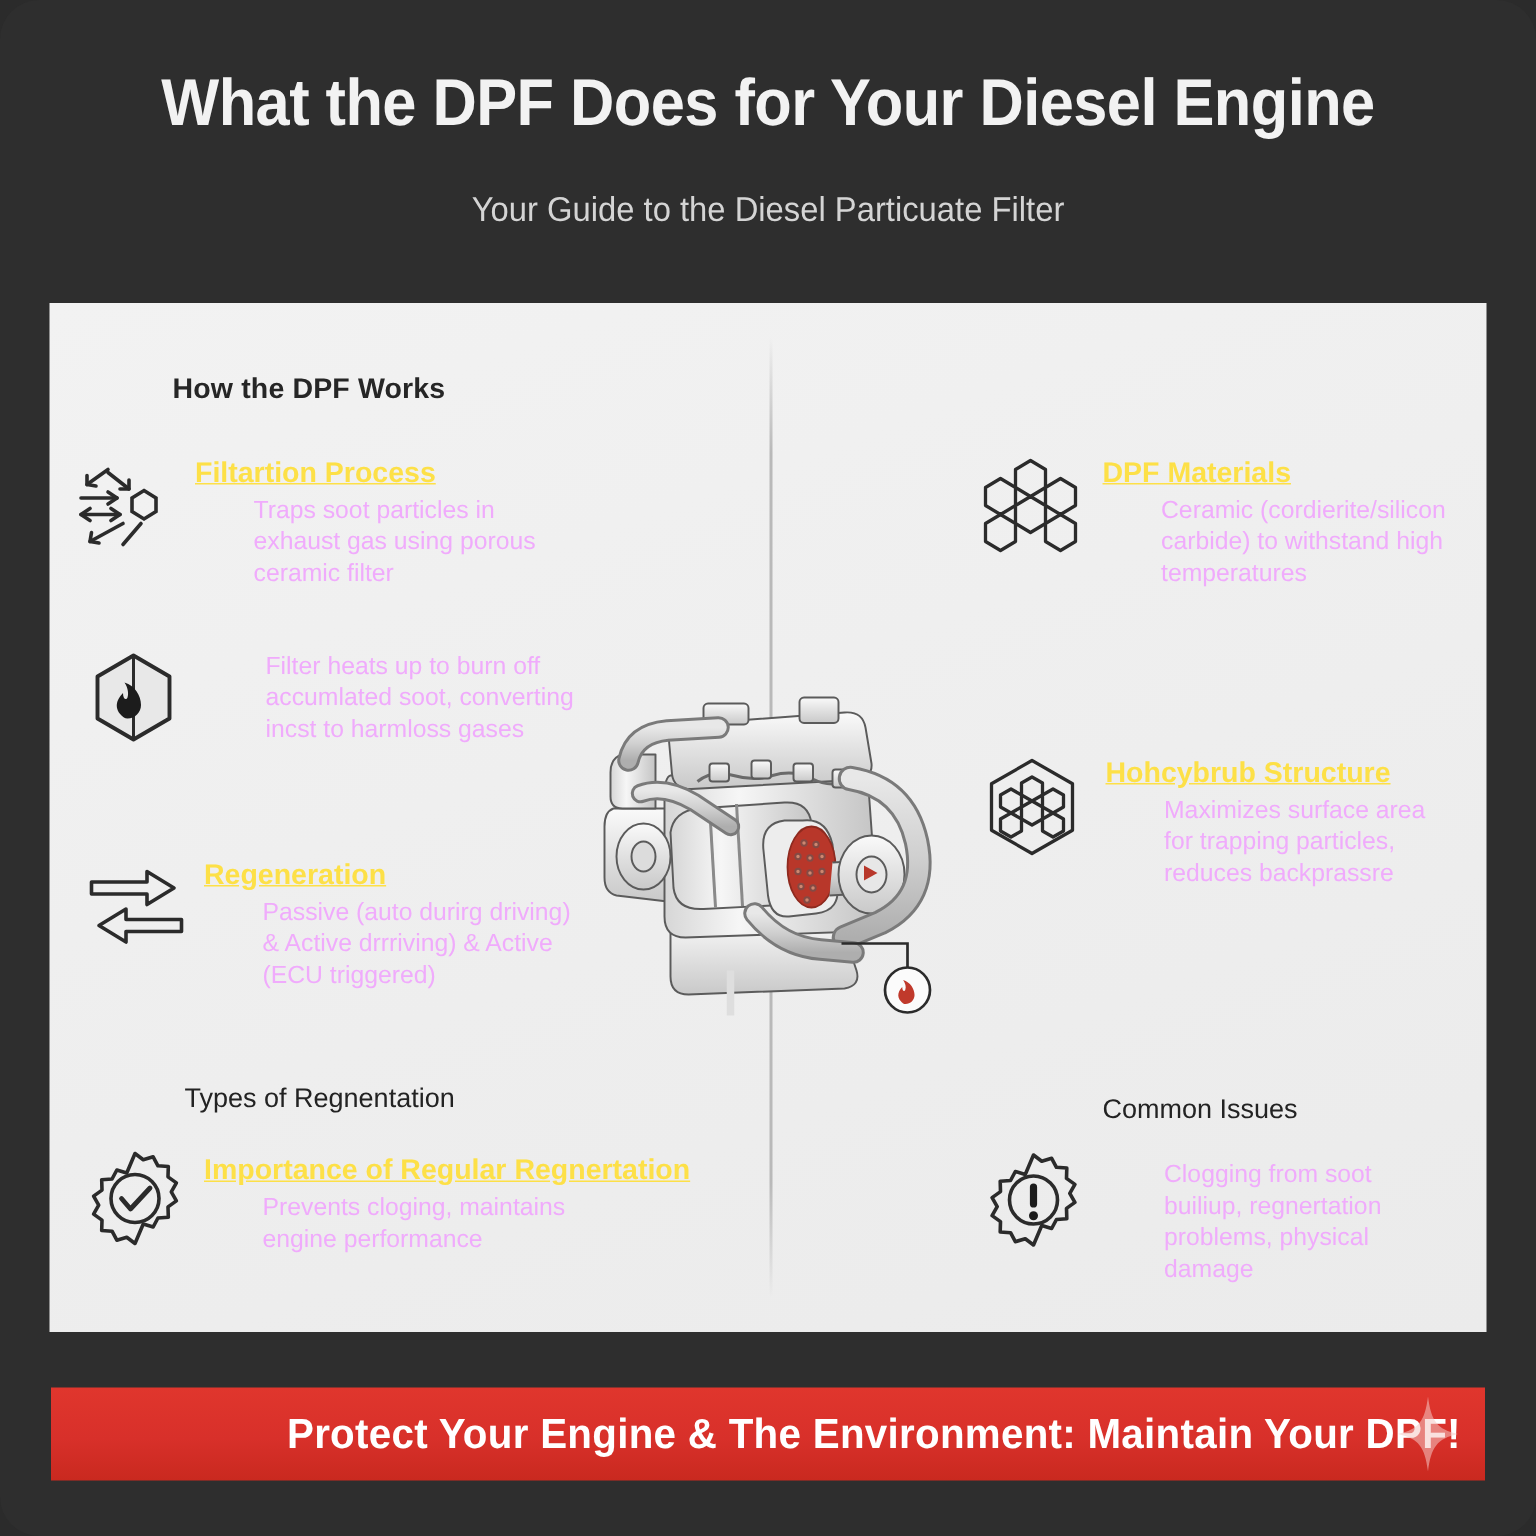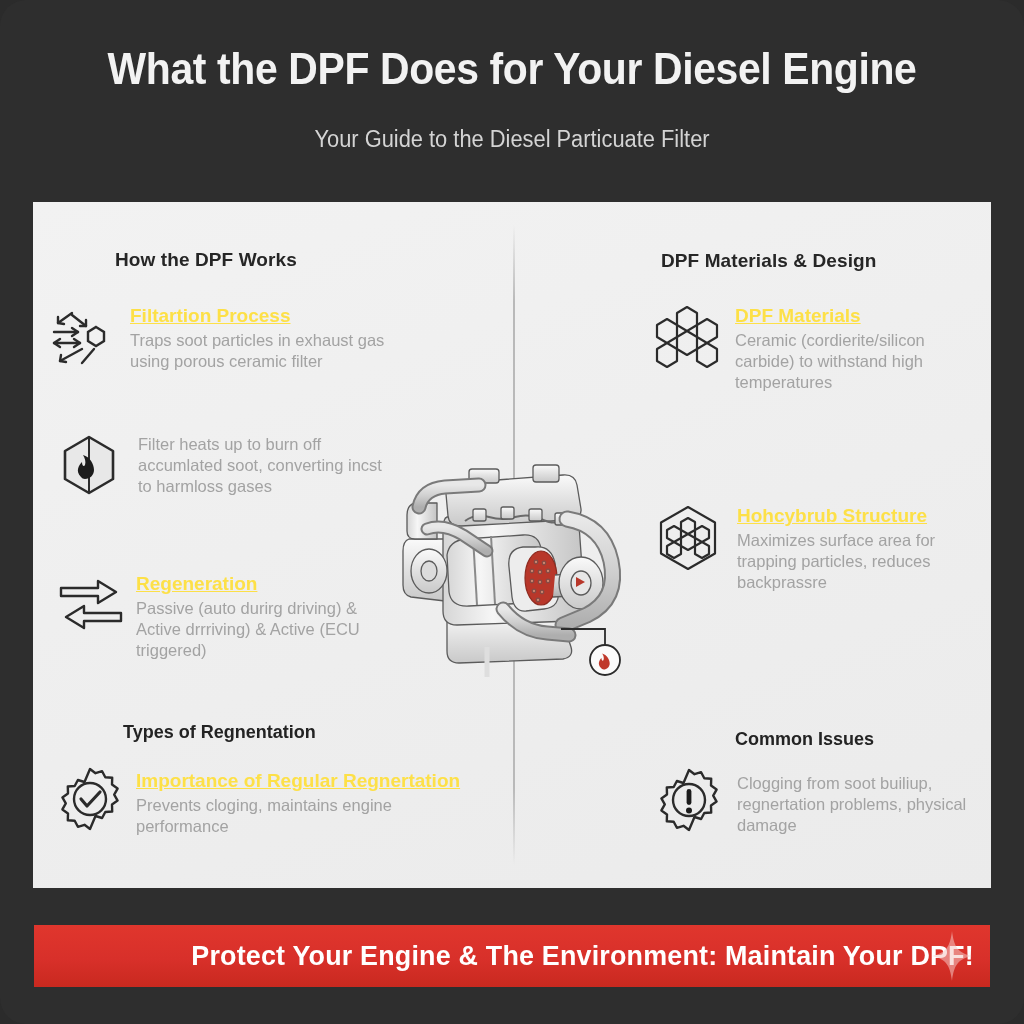--- a/index.html
+++ b/index.html
@@ -57,21 +57,21 @@
     color: #262626;
     font-family: "Liberation Sans Narrow", "Liberation Sans", sans-serif;
     letter-spacing: 0.1px;
     white-space: nowrap;
   }
   .colhead.left  { left: 115px; top: 249px; }
   .colhead.right { left: 661px; top: 250px; }
 
   .subhead {
     position: absolute;
-    font-size: 18px; font-weight: 700;
+    font-size: 18px; font-weight: 400;
     color: #232323;
     font-family: "Liberation Sans Narrow", "Liberation Sans", sans-serif;
     white-space: nowrap;
     text-align: center;
   }
   .subhead.s1 { left: 123px; top: 722px; }
   .subhead.s2 { left: 735px; top: 729px; }
 
   
   .feat { position: absolute; }
@@ -83,22 +83,23 @@
   .feat .fttl {
     font-size: 19px; font-weight: 700;
     color: #fde047; line-height: 1.15;
     font-family: "Liberation Sans Narrow", "Liberation Sans", sans-serif;
     margin-bottom: 3px;
     white-space: nowrap;
     text-decoration: underline;
   }
   .feat .fdesc {
     font-size: 16.5px; font-weight: 400;
-    color: #a3a3a3; line-height: 1.28;
-    font-family: "Liberation Sans Narrow", "Liberation Sans", sans-serif;
+    color: #f0abfc; line-height: 1.28;
+    font-family: "Liberation Sans Narrow", "Liberation Sans", sans-serif;
+    margin-left: 39px;
   }
 
   
   .f-l1 { left: 52px;  top: 305px; }
   .f-l2 { left: 60px;  top: 434px; }
   .f-l3 { left: 58px;  top: 573px; }
   .f-l4 { left: 58px;  top: 767px; }
   .f-l4 .ftxt { top: 3px; width: 290px; }
   .f-l1 .ftxt, .f-l2 .ftxt, .f-l3 .ftxt { width: 255px; }
 
@@ -143,21 +144,20 @@
 
   <div class="header">
     <div class="title">What the DPF Does for Your Diesel Engine</div>
     <div class="subtitle">Your Guide to the Diesel Particuate Filter</div>
   </div>
 
   <div class="card"></div>
   <div class="divider"></div>
 
   <div class="colhead left">How the DPF Works</div>
-  <div class="colhead right">DPF Materials &amp; Design</div>
 
   <div class="feat f-l1">
     <div class="fico">
       <svg width="62" height="62" viewBox="0 0 62 62">
         <g fill="none" stroke="#2b2b2b" stroke-width="2.4" stroke-linecap="round">
           <polygon points="44,22 52,27 52,36 44,41 36,36 36,27" stroke-width="2.4"></polygon>
           <path d="M20,8 L6,18"></path>
             <path d="M6,18 l0,-6 M6,18 l6,1"></path>
           <path d="M20,10 L34,21"></path>
             <path d="M34,21 l-6,0 M34,21 l0,-6"></path>

